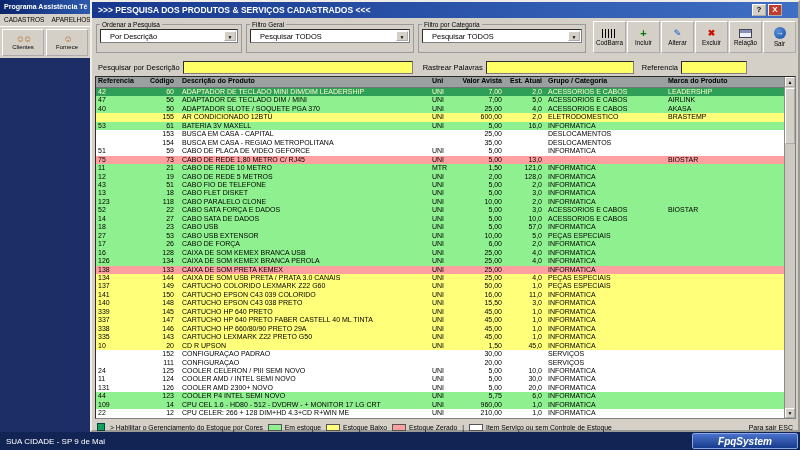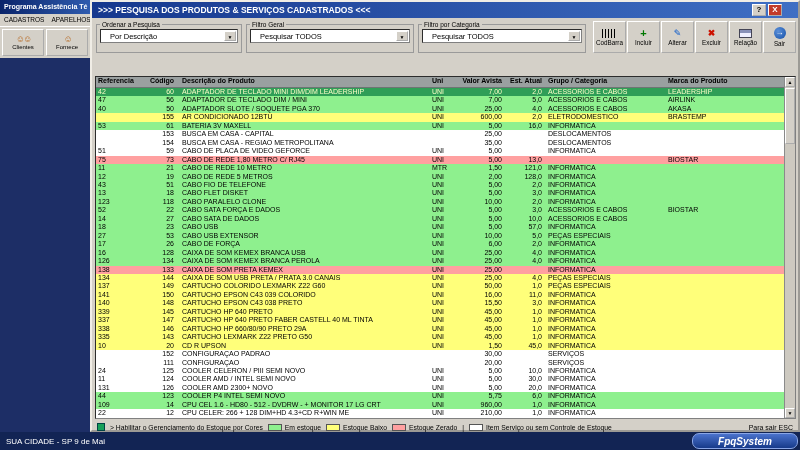--- a/index.html
+++ b/index.html
@@ -10,21 +10,21 @@
   .bgwin { position:absolute; left:0; top:0; width:92px; height:58px; }
   .bgwin-title { height:14px; background:linear-gradient(90deg,#0a246a,#2f5cb0); color:#fff; font-size:7px; font-weight:bold; padding:3px 0 0 4px; white-space:nowrap; overflow:hidden; }
   .bgwin-menu { height:12px; background:#d4d0c8; font-size:6.5px; color:#000; display:flex; gap:7px; padding:2px 0 0 4px; white-space:nowrap; overflow:hidden; }
   .bgwin-toolbar { height:32px; background:#d4d0c8; border-top:1px solid #fff; display:flex; gap:2px; padding:2px 2px; }
   .tbtn { width:42px; height:27px; background:#d4d0c8; border:1px outset #fff; font-size:6px; display:flex; flex-direction:column; align-items:center; justify-content:center; gap:0; color:#000; }
   .tbtn .ppl { font-size:9px; line-height:9px; color:#b5651d; letter-spacing:-2px; }
 
   
   .statusbar { position:absolute; left:0; bottom:0; width:800px; height:18px; background:#122454; color:#fff; font-size:8px; display:flex; align-items:center; padding-left:6px; }
   .logo { position:absolute; right:2px; bottom:1px; width:106px; height:16px; background:linear-gradient(#4a72cc,#17ningún 0); }
-  .logo { background:linear-gradient(#4a72cc,#173a8a); border:1px solid #8aa6e6; border-radius:7px; color:#fff; font-style:italic; font-weight:bold; font-size:10px; display:flex; align-items:center; justify-content:center; }
+  .logo { background:linear-gradient(#4a72cc,#173a8a); border:1px solid #8aa6e6; border-radius:2px; color:#fff; font-style:italic; font-weight:bold; font-size:10px; display:flex; align-items:center; justify-content:center; }
 
   
   .dialog { position:absolute; left:90px; top:0; width:710px; height:432px; background:#d4d0c8; border:2px outset #f0ede6; }
   .titlebar { height:16px; background:linear-gradient(90deg,#16388e,#3f6fc4); display:flex; align-items:center; color:#fff; font-size:8.5px; font-weight:bold; padding:0 16px 0 6px;justify-content:center; }
   .titlebar .cap { flex:1; white-space:nowrap; overflow:hidden; }
   .tb-btn { width:14px; height:12px; margin-left:2px; background:#d4d0c8; border:1px outset #fff; font-size:8px; line-height:10px; text-align:center; color:#000; font-weight:bold; }
   .tb-close { background:#c23b2a; color:#fff; }
 
   fieldset.fs { position:absolute; height:32px; border:1px solid #9a9a9a; font-size:6.5px; color:#000; padding:1px 3px; background:#d4d0c8; }
   fieldset.fs legend { padding:0 2px; font-size:6.5px; }
@@ -151,20 +151,28 @@
       <div class="abtn">
         <span class="i-printer"></span>
         <span>Relação</span>
       </div>
       <div class="abtn">
         <span class="i-exit">→</span>
         <span>Sair</span>
       </div>
     </div>
 
+    <div class="search-row">
+      <label>Pesquisar por Descrição</label>
+      <input class="yin in-desc" value="" style="">
+      <label>Rastrear Palavras</label>
+      <input class="yin in-words" value="" style="">
+      <label>Referencia</label>
+      <input class="yin in-ref" value="" style="">
+    </div>
 
     <div class="tablebox">
       <div class="thead">
           <div class="c c0">Referencia</div>
           <div class="c c1">Código</div>
           <div class="c c2">Descrição do Produto</div>
           <div class="c c3">Uni</div>
           <div class="c c4">Valor Avista</div>
           <div class="c c5">Est. Atual</div>
           <div class="c c6">Grupo / Categoria</div>

